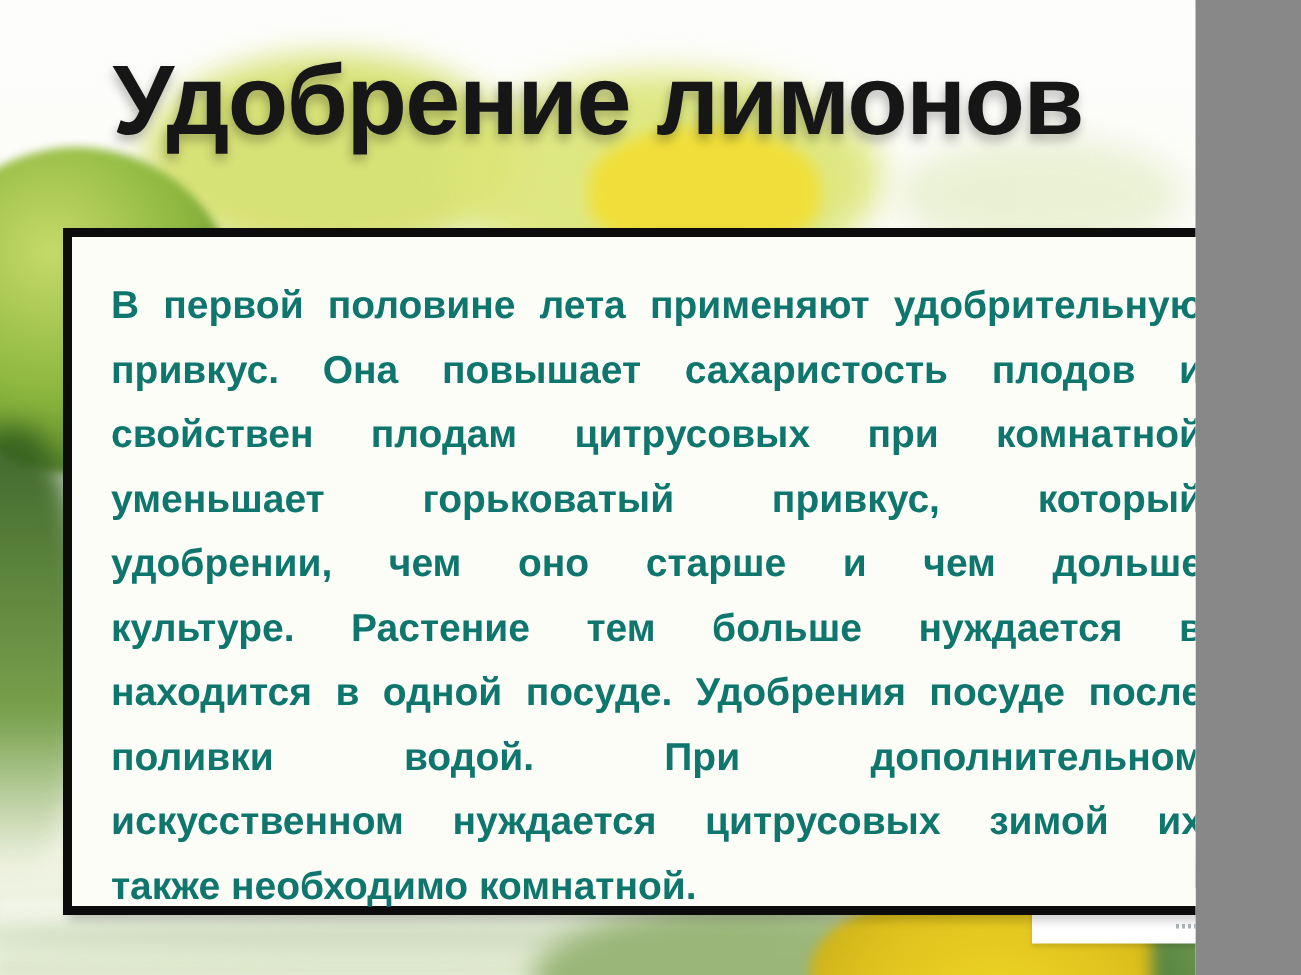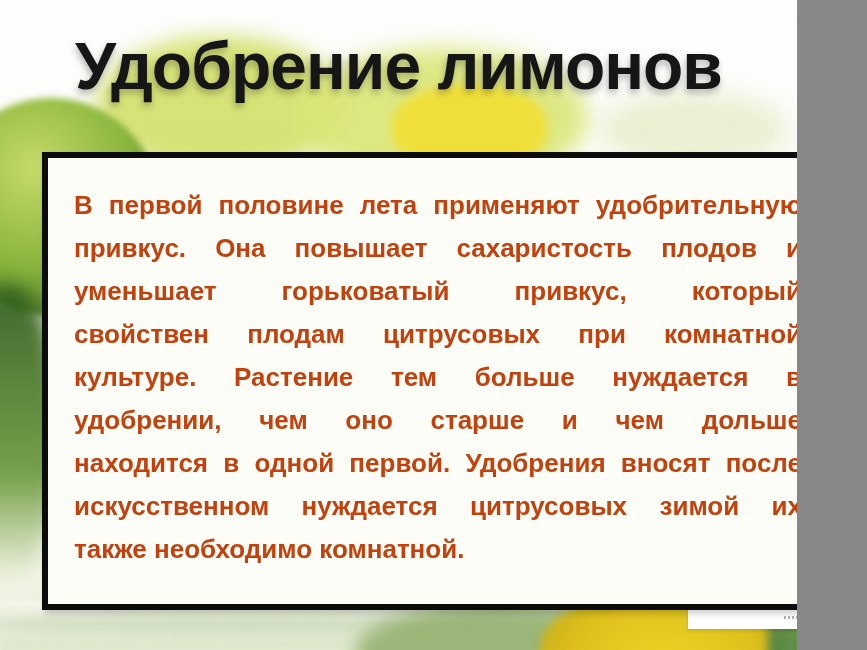--- a/index.html
+++ b/index.html
@@ -55,24 +55,23 @@
     background:repeating-linear-gradient(90deg,#98a2a6 0 2px,transparent 2px 4px);
     opacity:.8;
   }
   
   .textbox{
     position:absolute;left:42px;top:152px;width:791px;height:458px;z-index:3;
     box-sizing:border-box;border:6px solid #0c0c0c;background:#fdfdf8;
     box-shadow:3px 4px 6px rgba(0,0,0,.18);
   }
   .body{
-    padding:0 25px 0 26px;
+    padding:24px 25px 0 26px;
     font:700 26px/43px "Liberation Sans",sans-serif;
-    color:#c2410c;
-    margin-top:26px;
+    color:#0f766e;
   }
   .body .line{text-align:justify;text-align-last:justify;}
   .body .line.last{text-align-last:left;}
 </style>
 </head>
 <body>
 
 <div class="slide">
 
   <div class="bg" aria-hidden="true">
@@ -93,23 +92,24 @@
   <h1 class="title">Удобрение лимонов</h1>
 
   <div class="wm-strip">
     <div class="wm-mark"></div>
   </div>
 
   <div class="textbox">
     <div class="body">
         <div class="line">В первой половине лета применяют удобрительную</div>
         <div class="line">привкус. Она повышает сахаристость плодов и</div>
+        <div class="line">свойствен плодам цитрусовых при комнатной</div>
         <div class="line">уменьшает горьковатый привкус, который</div>
-        <div class="line">свойствен плодам цитрусовых при комнатной</div>
+        <div class="line">удобрении, чем оно старше и чем дольше</div>
         <div class="line">культуре. Растение тем больше нуждается в</div>
-        <div class="line">удобрении, чем оно старше и чем дольше</div>
-        <div class="line">находится в одной первой. Удобрения вносят после</div>
+        <div class="line">находится в одной посуде. Удобрения посуде после</div>
+        <div class="line">поливки водой. При дополнительном</div>
         <div class="line">искусственном нуждается цитрусовых зимой их</div>
         <div class="line last">также необходимо комнатной.</div>
       </div>
   </div>
 
 </div>
 
 </body></html>

